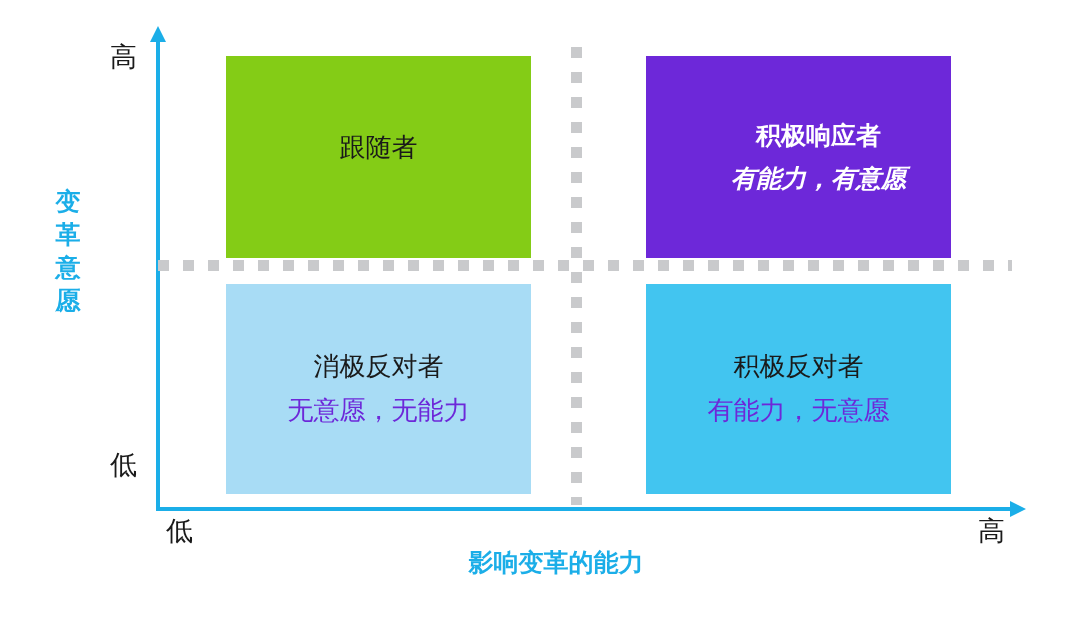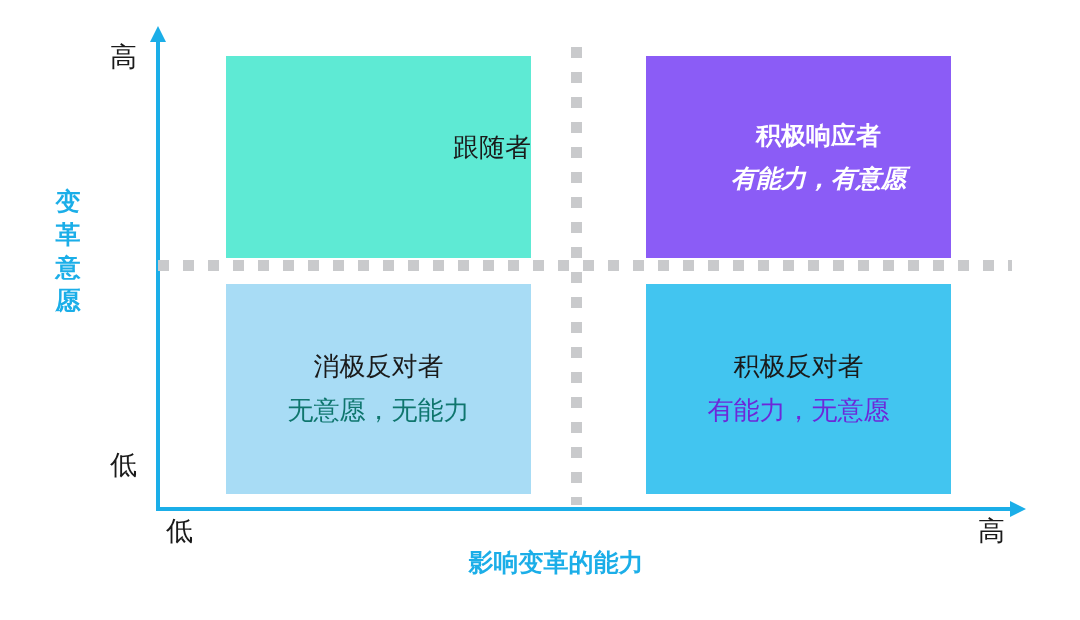--- a/index.html
+++ b/index.html
@@ -179,32 +179,32 @@
 <div id="canvas">
 
   <div id="y-axis-line" class="axis-line" style="background: rgb(27, 174, 232);"></div>
   <div id="y-axis-arrow" class="axis-arrow" style="border-bottom-color: rgb(27, 174, 232);"></div>
   <div id="x-axis-line" class="axis-line" style="background: rgb(27, 174, 232);"></div>
   <div id="x-axis-arrow" class="axis-arrow" style="border-left-color: rgb(27, 174, 232);"></div>
 
   <div id="divider-horizontal"></div>
   <div id="divider-vertical"></div>
 
-  <div id="quadrant-top-left" class="quadrant light-style" style="background-color: #5eead4; align-items: flex-end;">
+  <div id="quadrant-top-left" class="quadrant light-style" style="background-color: #84cc16;">
     <span class="q-title" style="color: rgb(26, 26, 26);">跟随者</span>
   </div>
 
-  <div id="quadrant-top-right" class="quadrant dark-style" style="background-color: #8b5cf6; padding-left: 40px;">
+  <div id="quadrant-top-right" class="quadrant dark-style" style="background-color: #6d28d9; padding-left: 40px;">
     <span class="q-title" style="color: rgb(255, 255, 255);">积极响应者</span>
     <span class="q-subtitle" style="color: rgb(255, 255, 255); font-style: italic;">有能力，有意愿</span>
   </div>
 
   <div id="quadrant-bottom-left" class="quadrant light-style" style="background-color: rgb(168, 220, 245);">
     <span class="q-title" style="color: rgb(26, 26, 26);">消极反对者</span>
-    <span class="q-subtitle" style="color: #0f766e;">无意愿，无能力</span>
+    <span class="q-subtitle" style="color: #6d28d9;">无意愿，无能力</span>
   </div>
 
   <div id="quadrant-bottom-right" class="quadrant light-style" style="background-color: rgb(66, 197, 240);">
     <span class="q-title" style="color: rgb(26, 26, 26);">积极反对者</span>
     <span class="q-subtitle" style="color: #6d28d9;">有能力，无意愿</span>
   </div>
 
   <div id="tick-y-high" class="tick-label">高</div>
   <div id="tick-y-low" class="tick-label">低</div>
   <div id="tick-x-low" class="tick-label">低</div>

